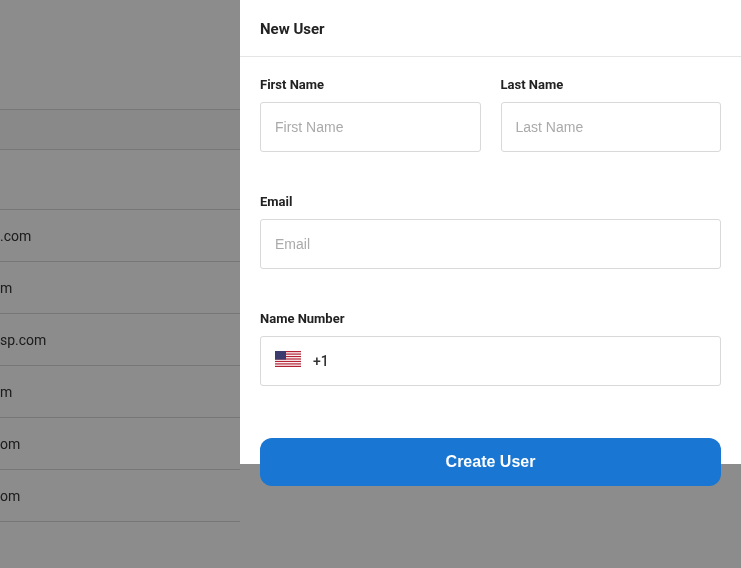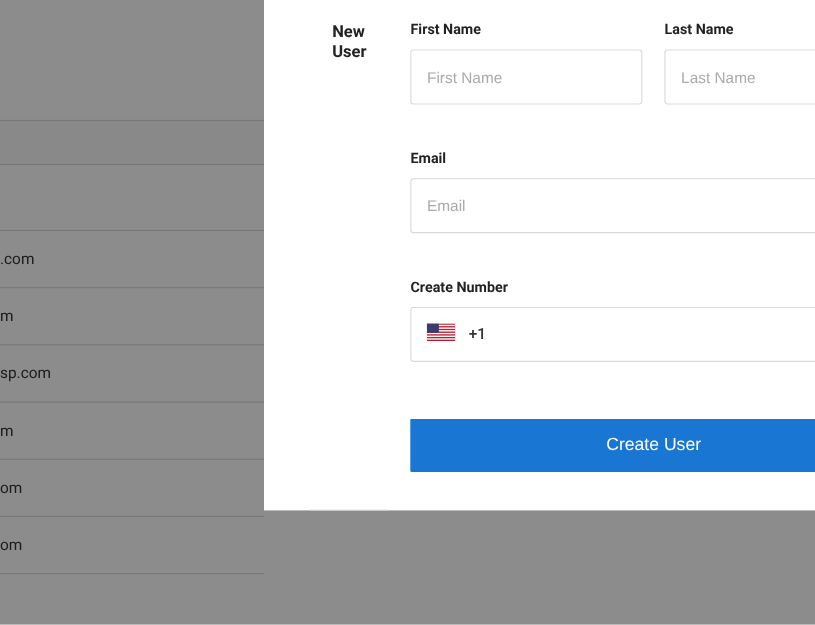--- a/index.html
+++ b/index.html
@@ -48,22 +48,21 @@
     }
     .panel {
       position: absolute;
       top: 0;
       right: 0;
       width: 501px;
       height: 464px;
       background: #fff;
       z-index: 2;
       display: flex;
-      flex-direction: row;
-      padding-left: 42px;
+      flex-direction: column;
     }
     .panel-header {
       padding: 20px 20px 18px 20px;
       border-bottom: 1px solid #e5e5e5;
     }
     .panel-title {
       font-size: 15px;
       font-weight: 700;
       color: #222;
     }
@@ -130,23 +129,23 @@
       font-size: 14px;
       color: #333;
       background: transparent;
     }
     .btn-primary {
       width: 100%;
       height: 48px;
       background: #1976d2;
       color: #fff;
       font-size: 16px;
-      font-weight: 400;
+      font-weight: 700;
       border: none;
-      border-radius: 1px;
+      border-radius: 12px;
       cursor: pointer;
       margin-top: 10px;
     }
   </style>
 </head>
 <body>
 
 <div class="backdrop">
   <div class="bg-list">
     <div class="bg-header"></div>
@@ -194,21 +193,21 @@
 
     <div class="row">
       <div class="field full">
         <label class="label">Email</label>
         <input class="input" type="text" placeholder="Email" style="">
       </div>
     </div>
 
     <div class="row">
       <div class="field full">
-        <label class="label">Create Number</label>
+        <label class="label">Name Number</label>
         <div class="phone-wrap">
           <span>
             <svg class="flag" viewBox="0 0 26 16">
               <rect width="26" height="16" fill="#b22234"></rect>
               <rect y="1.23" width="26" height="1.23" fill="#fff"></rect>
               <rect y="3.69" width="26" height="1.23" fill="#fff"></rect>
               <rect y="6.15" width="26" height="1.23" fill="#fff"></rect>
               <rect y="8.62" width="26" height="1.23" fill="#fff"></rect>
               <rect y="11.08" width="26" height="1.23" fill="#fff"></rect>
               <rect y="13.54" width="26" height="1.23" fill="#fff"></rect>

